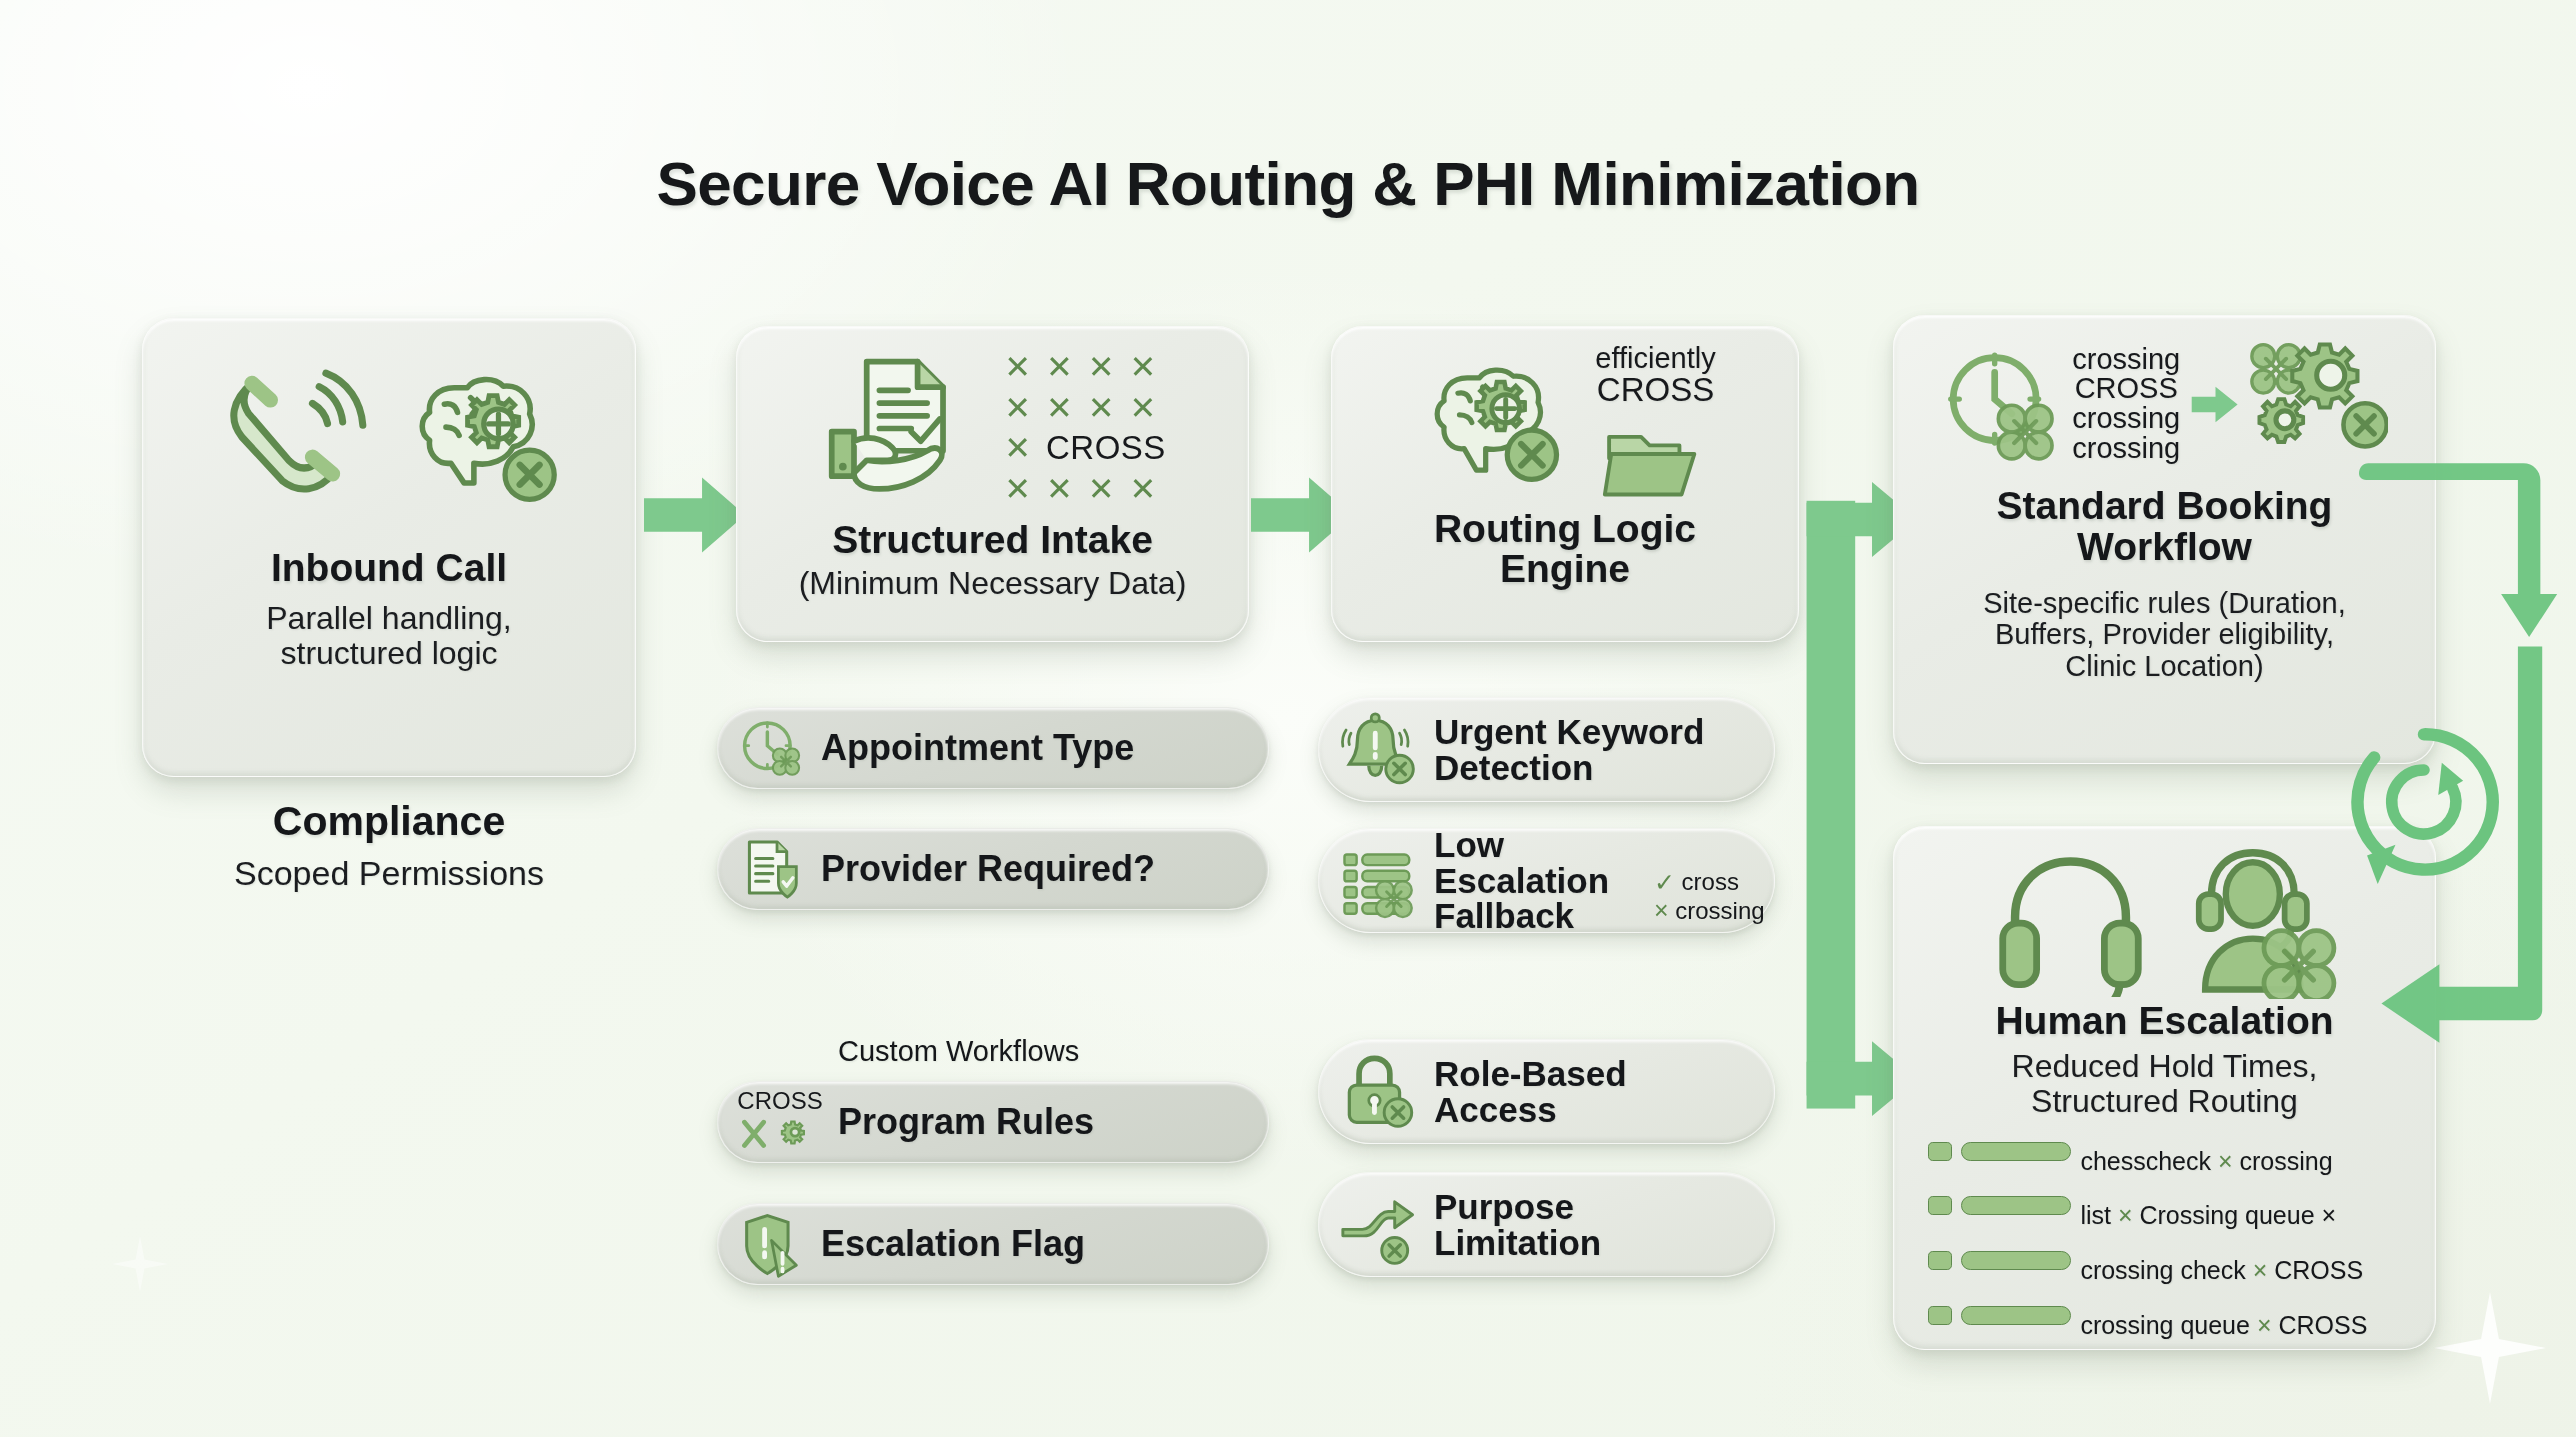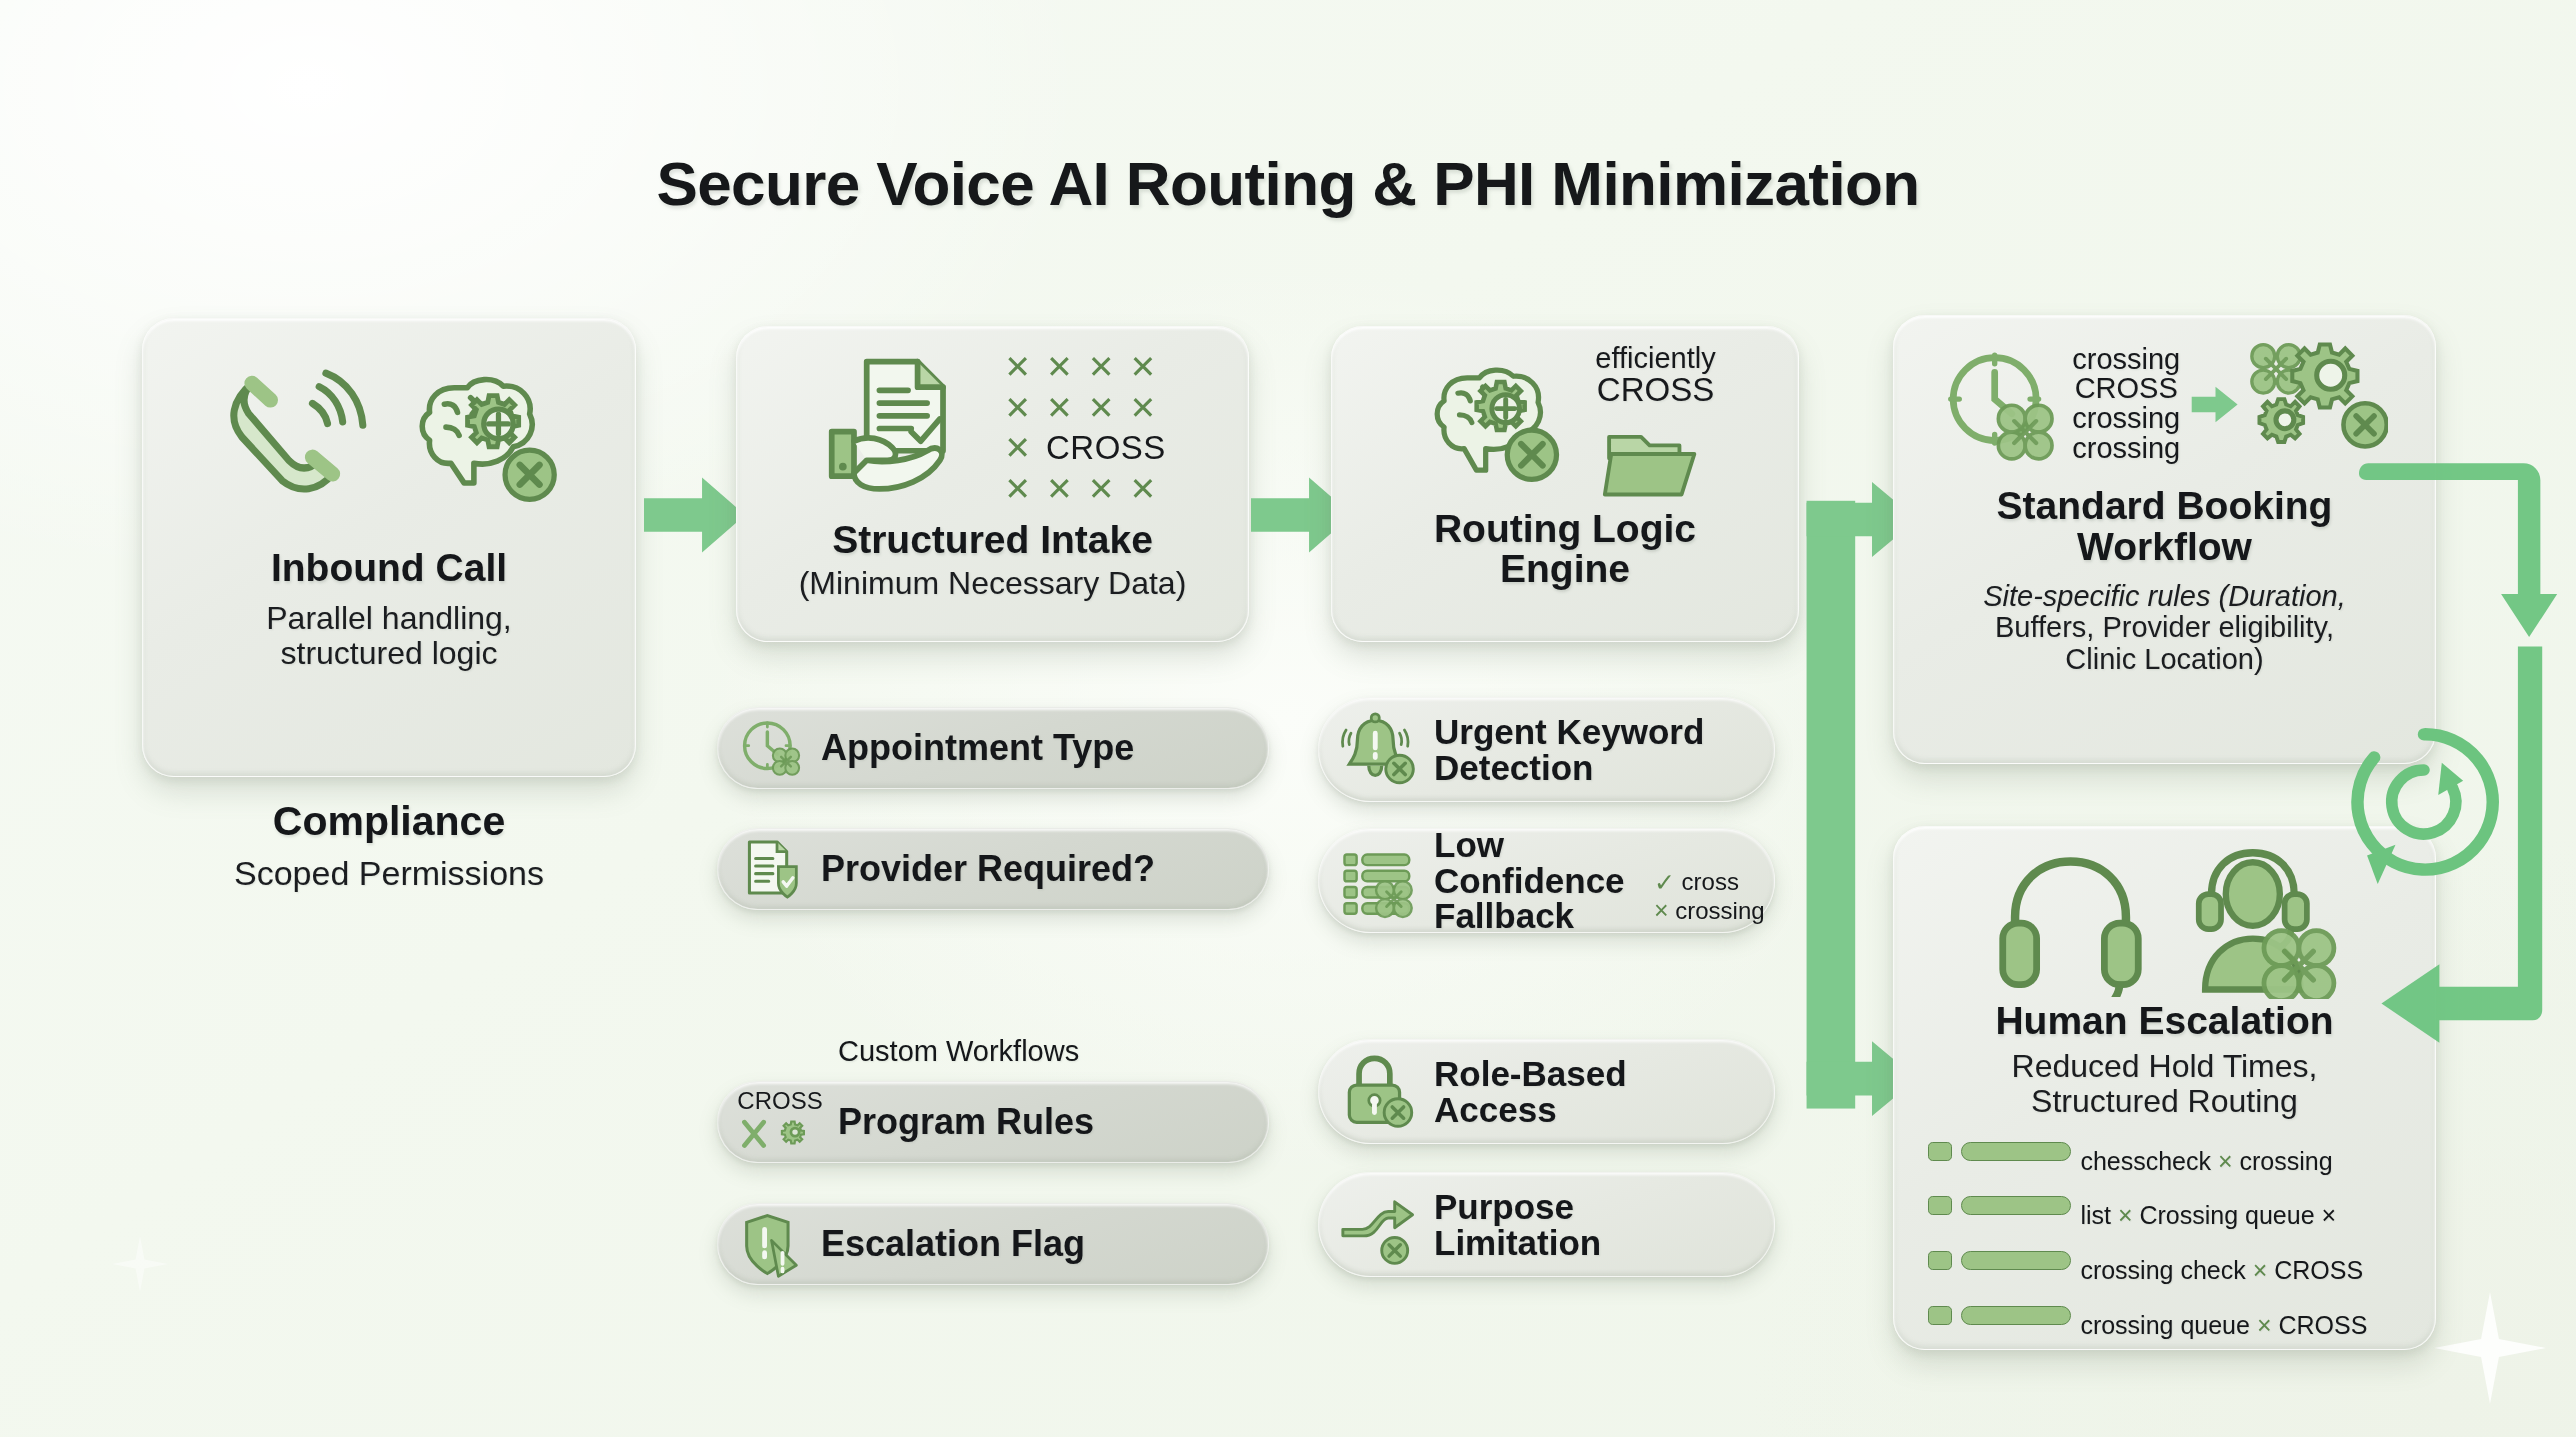--- a/index.html
+++ b/index.html
@@ -451,21 +451,21 @@
         <g opacity="0.92">
           <circle cx="58" cy="62" r="11" fill="#9dc486" stroke="#6d9b57" stroke-width="3"></circle>
           <circle cx="80" cy="62" r="11" fill="#9dc486" stroke="#6d9b57" stroke-width="3"></circle>
           <circle cx="58" cy="84" r="11" fill="#9dc486" stroke="#6d9b57" stroke-width="3"></circle>
           <circle cx="80" cy="84" r="11" fill="#9dc486" stroke="#6d9b57" stroke-width="3"></circle>
           <path d="M60 64 L78 82 M78 64 L60 82" stroke="#6d9b57" stroke-width="3.6" stroke-linecap="round"></path>
         </g>
       </svg>
     </span>
     <span class="pill-label two">
-      <span>Low Confidence</span><br>
+      <span>Low Escalation</span><br>
       <span>Fallback</span>
     </span>
     <span class="mini-annot" style="margin-top:32px;">
       <span class="mini-annot-row">
         <span class="mk">✓</span>
         <span>cross</span>
       </span>
       <span class="mini-annot-row">
         <span class="mk">×</span>
         <span>crossing</span>
@@ -550,21 +550,21 @@
           <circle cx="-1" cy="-2" r="7" fill="#eef4e9" stroke="#5f8a4e" stroke-width="4"></circle>
         </g>
         <g>
           <circle cx="92" cy="66" r="17" fill="#9dc486" stroke="#5f8a4e" stroke-width="3.6"></circle>
           <path d="M85 59 L99 73 M99 59 L85 73" stroke="#5f8a4e" stroke-width="4.4" stroke-linecap="round"></path>
         </g>
       </svg>
     </div>
     <div class="card-title" style="margin-top:7px;">Standard Booking</div>
     <div class="card-title">Workflow</div>
-    <div class="card-sub tight" style="margin-top:14px;font-style:italic;">Site-specific rules (Duration,</div>
+    <div class="card-sub tight" style="margin-top:21px;">Site-specific rules (Duration,</div>
     <div class="card-sub tight">Buffers, Provider eligibility,</div>
     <div class="card-sub tight">Clinic Location)</div>
   </div>
 
   <div class="card" style="left:1893px; top:826px; width:543px; height:524px; justify-content:flex-start; padding:13px 20.6px;">
     <div class="card-icons" style="height:178px; gap:24px;">
       <svg width="159" height="154" viewBox="0 0 100 100">
         <path d="M14 62 V48 C14 26 30 12 50 12 C70 12 86 26 86 48 V62" fill="none" stroke="#5f8a4e" stroke-width="5.5" stroke-linecap="round"></path>
         <rect x="6" y="52" width="22" height="40" rx="10" fill="#9dc486" stroke="#5f8a4e" stroke-width="4.4"></rect>
         <rect x="72" y="52" width="22" height="40" rx="10" fill="#9dc486" stroke="#5f8a4e" stroke-width="4.4"></rect>

